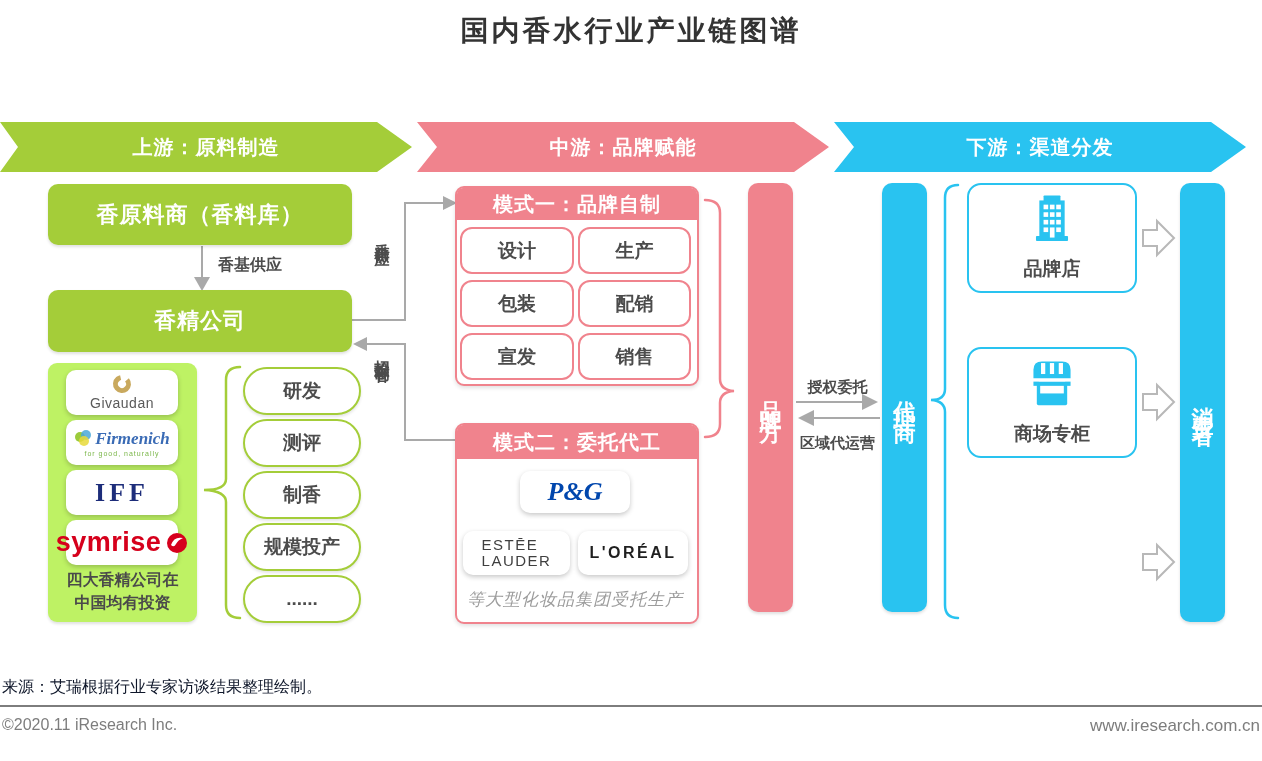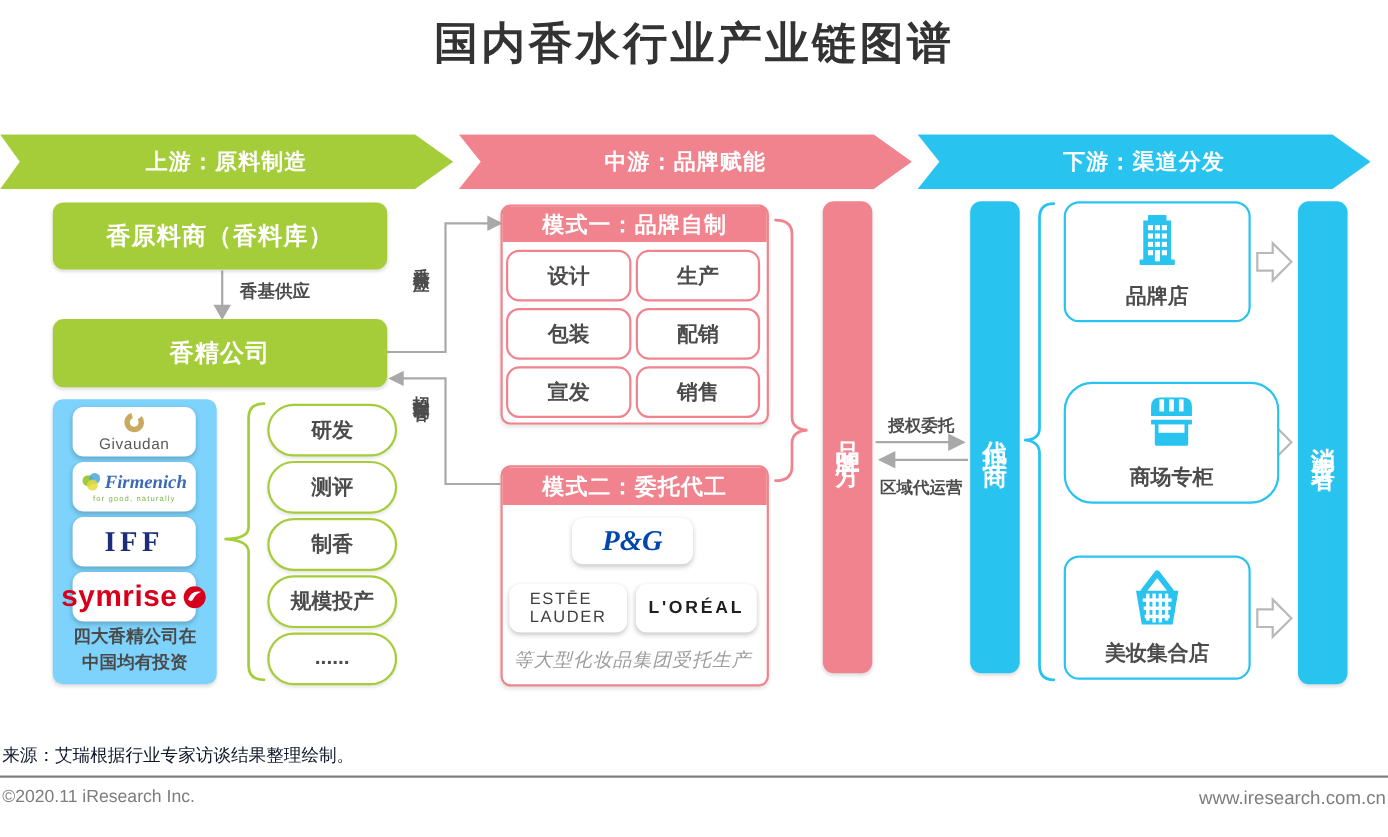--- a/index.html
+++ b/index.html
@@ -4,21 +4,21 @@
 <style>
   html,body{margin:0;padding:0;background:#fff;}
   #canvas{
     position:relative;width:1262px;height:761px;background:#fff;overflow:hidden;
     font-family:"Liberation Sans","DejaVu Sans",sans-serif;
   }
   .abs{position:absolute;}
   
   .title{
     left:0;top:12px;width:1262px;text-align:center;
-    font-size:40px;font-weight:bold;color:#333;letter-spacing:3px;
+    font-size:28px;font-weight:bold;color:#333;letter-spacing:3px;
   }
   
   .banner{
     top:122px;height:50px;width:412px;display:flex;align-items:center;justify-content:center;
     color:#fff;font-size:20px;font-weight:bold;letter-spacing:1px;
     filter:drop-shadow(0 3px 2px rgba(0,0,0,.25));
     clip-path:polygon(0 0,377px 0,412px 25px,377px 50px,0 50px,18px 25px);
   }
   .banner.green{left:0;background:#a4cd39;}
   .banner.pink {left:417px;background:#f0838d;clip-path:polygon(0 0,377px 0,412px 25px,377px 50px,0 50px,20px 25px);}
@@ -112,21 +112,21 @@
       <span>中游：品牌赋能</span>
     </div>
   <div class="abs banner blue z2">
       <span>下游：渠道分发</span>
     </div>
 
   <div class="abs gbox z2" style="left:48px;top:184px;width:304px;height:61px;">香原料商（香料库）</div>
   <div class="abs hlabel z2" style="left:218px;top:255px;font-size:16px;">香基供应</div>
   <div class="abs gbox z2" style="left:48px;top:290px;width:304px;height:62px;">香精公司</div>
 
-  <div class="abs z2" style="left:48px;top:363px;width:149px;height:259px;background:#7dd3fc;border-radius:9px;box-shadow:0 2px 3px rgba(0,0,0,.12);">
+  <div class="abs z2" style="left:48px;top:363px;width:149px;height:259px;background:#bef264;border-radius:9px;box-shadow:0 2px 3px rgba(0,0,0,.12);">
     <div class="whitecard abs" style="left:18px;top:7px;width:112px;height:45px;">
       <svg width="22" height="19" viewBox="0 0 22 19">
         <circle cx="11" cy="9" r="6.5" fill="none" stroke="#c9a95e" stroke-width="5" stroke-dasharray="33 8" transform="rotate(-40 11 9)"></circle>
       </svg>
       <div class="lg-givaudan">Givaudan</div>
     </div>
     <div class="whitecard abs" style="left:18px;top:57px;width:112px;height:45px;">
       <div style="display:flex;gap:3px;">
         <svg width="18" height="18" viewBox="0 0 18 18">
           <circle cx="6" cy="8" r="5" fill="#9ccb3b"></circle>
@@ -215,51 +215,35 @@
         <rect x="22" y="31" width="5.5" height="5.5"></rect>
           <rect x="29.5" y="31" width="5.5" height="5.5"></rect>
           <rect x="37" y="31" width="5.5" height="5.5"></rect>
         <rect x="22" y="40" width="5.5" height="5.5"></rect>
           <rect x="29.5" y="40" width="5.5" height="12"></rect>
           <rect x="37" y="40" width="5.5" height="5.5"></rect>
       </g>
     </svg>
     <span>品牌店</span>
   </div>
-  <div class="abs chanbox z2" style="left:967px;top:347px;width:196px;height:111px;border-radius:26px;">
+  <div class="abs chanbox z2" style="left:967px;top:347px;width:170px;height:111px;">
     <svg width="54" height="56" viewBox="0 0 64 60" fill="#29c3f0">
       <path d="M10 22 L10 12 Q10 2 20 2 L44 2 Q54 2 54 12 L54 22 Z"></path>
       <g fill="#fff">
           <rect x="19" y="4" width="5" height="13"></rect>
           <rect x="29.5" y="4" width="5" height="13"></rect>
           <rect x="40" y="4" width="5" height="13"></rect>
         </g>
       <rect x="14" y="26" width="36" height="28" rx="2"></rect>
       <rect x="18" y="31" width="28" height="9" fill="#fff"></rect>
       <rect x="10" y="26" width="6" height="5"></rect>
         <rect x="48" y="26" width="6" height="5"></rect>
     </svg>
     <span>商场专柜</span>
   </div>
-  <div class="abs chanbox z2" style="left:967px;top:505px;width:170px;height:113px;">
-    <svg width="56" height="58" viewBox="0 0 64 60">
-      <polyline points="18,22 32,4 46,22" fill="none" stroke="#29c3f0" stroke-width="6" stroke-linecap="round" stroke-linejoin="round"></polyline>
-      <path d="M10 22 L54 22 L48 57 L16 57 Z" fill="#29c3f0"></path>
-      <g fill="#fff">
-        <rect x="17" y="30" width="30" height="3.5"></rect>
-          <rect x="18" y="38.5" width="28" height="3.5"></rect>
-          <rect x="19" y="47" width="26" height="3.5"></rect>
-        <rect x="20.5" y="25" width="3.5" height="28"></rect>
-          <rect x="27" y="25" width="3.5" height="30"></rect>
-          <rect x="33.5" y="25" width="3.5" height="30"></rect>
-          <rect x="40" y="25" width="3.5" height="28"></rect>
-      </g>
-    </svg>
-    <span>美妆集合店</span>
-  </div>
 
   <div class="abs vbar blue z2" style="left:1180px;top:183px;width:45px;height:439px;">
       <span>消费者</span>
     </div>
 
   <div class="abs src z2">来源：艾瑞根据行业专家访谈结果整理绘制。</div>
   <div class="abs footline z2"></div>
   <div class="abs copyright z2">©2020.11 iResearch Inc.</div>
   <div class="abs website z2">www.iresearch.com.cn</div>
 

